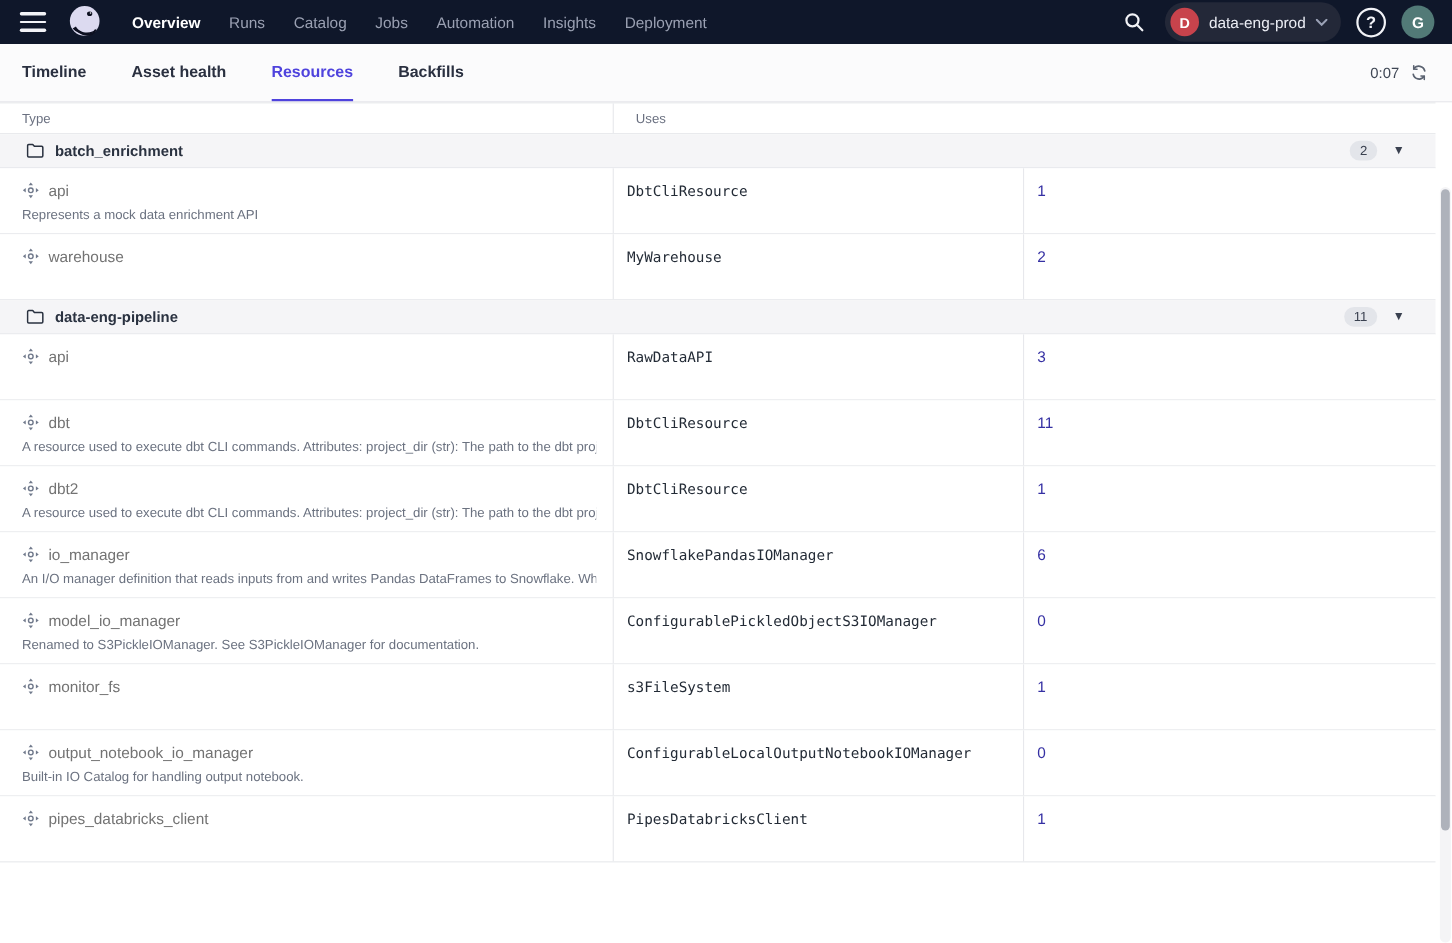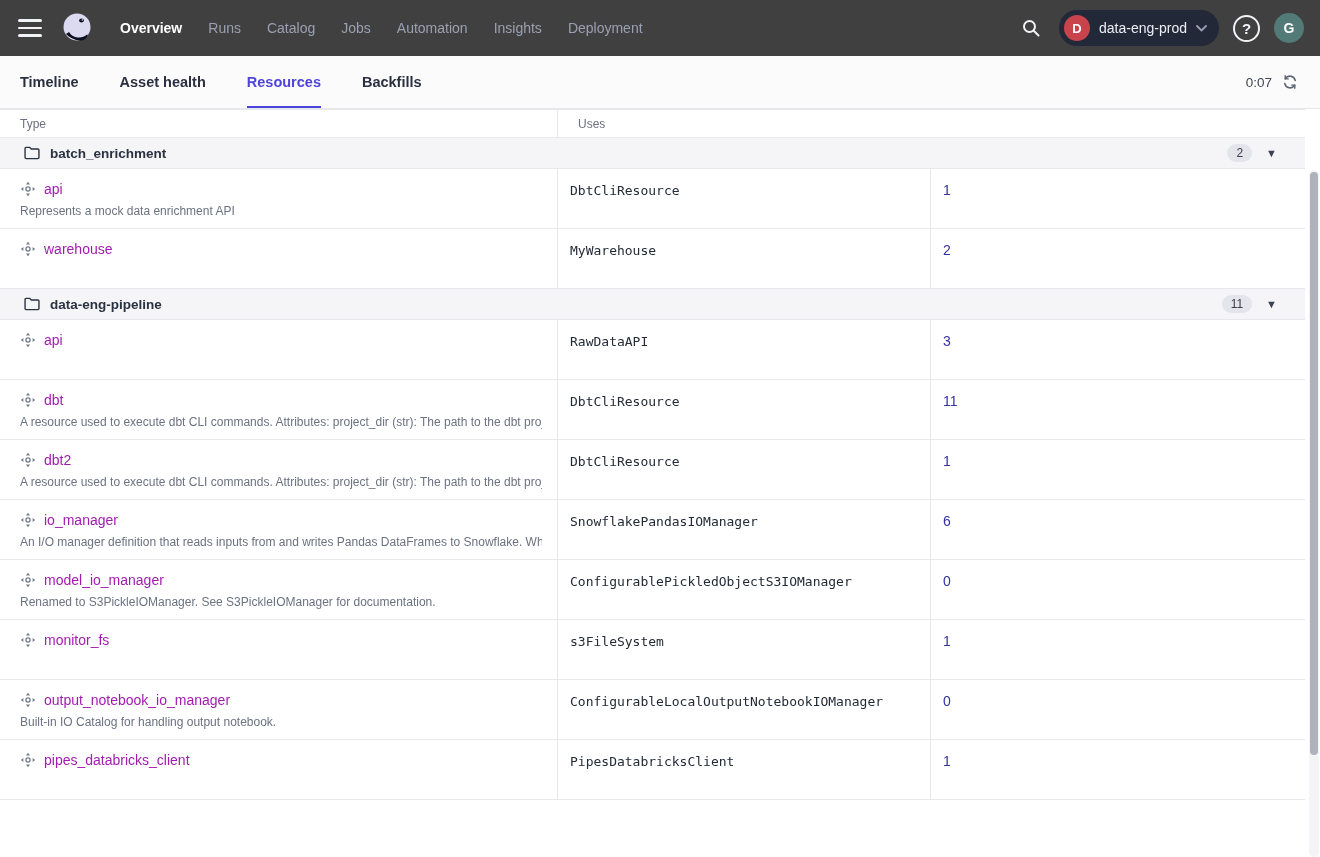--- a/index.html
+++ b/index.html
@@ -1,21 +1,21 @@
 <!DOCTYPE html>
 <html><head>
 <meta charset="utf-8">
 <style>
   * { margin: 0; padding: 0; box-sizing: border-box; }
   html, body { width: 1320px; height: 857px; overflow: hidden; background: #fff;
     font-family: "Liberation Sans", sans-serif; }
   .page { position: relative; width: 1320px; height: 857px; background: #fff; }
 
   
-  .topnav { height: 56px; background: #404040; display: flex; align-items: center;
+  .topnav { height: 40px; background: #0f172a; display: flex; align-items: center;
     padding: 0 16px; color: #fff; }
   .hamburger { width: 28px; height: 28px; background: none; border: none; cursor: pointer;
     display: flex; flex-direction: column; justify-content: center; gap: 5px; padding: 2px; }
   .hamburger span { display: block; height: 2.5px; width: 24px; background: #f2f3f7; border-radius: 2px; }
   .logo { width: 38px; height: 38px; margin-left: 14px; display: flex; align-items: center; justify-content: center; }
   .topnav nav { display: flex; align-items: center; gap: 26px; margin-left: 24px; }
   .nav-item { font-size: 14px; color: #9aa0b2; text-decoration: none; font-weight: 500; }
   .nav-item.active { color: #ffffff; font-weight: 700; }
   .nav-right { margin-left: auto; display: flex; align-items: center; gap: 14px; }
   .icon-btn { background: none; border: none; cursor: pointer; display: flex; align-items: center; justify-content: center; padding: 4px; }
@@ -66,21 +66,21 @@
   .group-name { font-size: 13.5px; font-weight: 700; color: #2a3240; }
   .group-right { margin-left: auto; display: flex; align-items: center; gap: 14px; }
   .count-badge { background: #e3e5ea; color: #3a4150; font-size: 12px; font-weight: 500;
     border-radius: 9px; padding: 2px 9px; line-height: 14px; }
   .caret { font-size: 11px; color: #3a4150; cursor: pointer; }
   .trow { min-height: 60px; border-bottom: 1px solid #e7e8ec; background: #fff; }
   .td { padding: 12px 12px 10px 12px; }
   .td.name-cell { padding-left: 20px; }
   .name-line { display: flex; align-items: center; gap: 8px; }
   .res-icon { color: #717a8c; flex: none; display: flex; }
-  .res-link { font-size: 14px; font-weight: 500; color: #a21caf; text-decoration: none; }
+  .res-link { font-size: 14px; font-weight: 500; color: #737373; text-decoration: none; }
   .res-desc { margin-top: 7px; font-size: 12px; color: #6b7280; white-space: nowrap;
     overflow: hidden; max-width: 522px; }
   .type-text { font-family: "DejaVu Sans Mono", "Liberation Mono", monospace; font-size: 13px;
     color: #232b36; padding-top: 2px; }
   .uses-link { font-size: 14px; color: #3530a3; text-decoration: none; }
 
   
   .scroll-track { position: absolute; top: 170px; right: 1px; width: 10px; height: 687px;
     background: #f4f4f6; border-radius: 5px; }
   .scroll-thumb { position: absolute; top: 2px; left: 1px; width: 8px; height: 583px;

